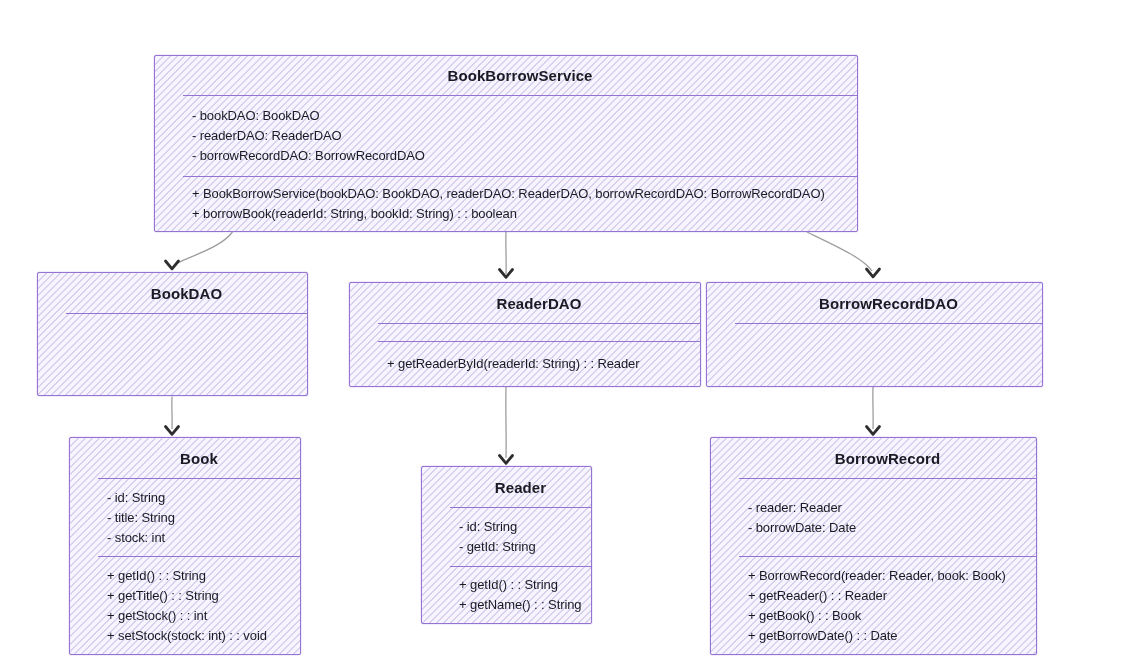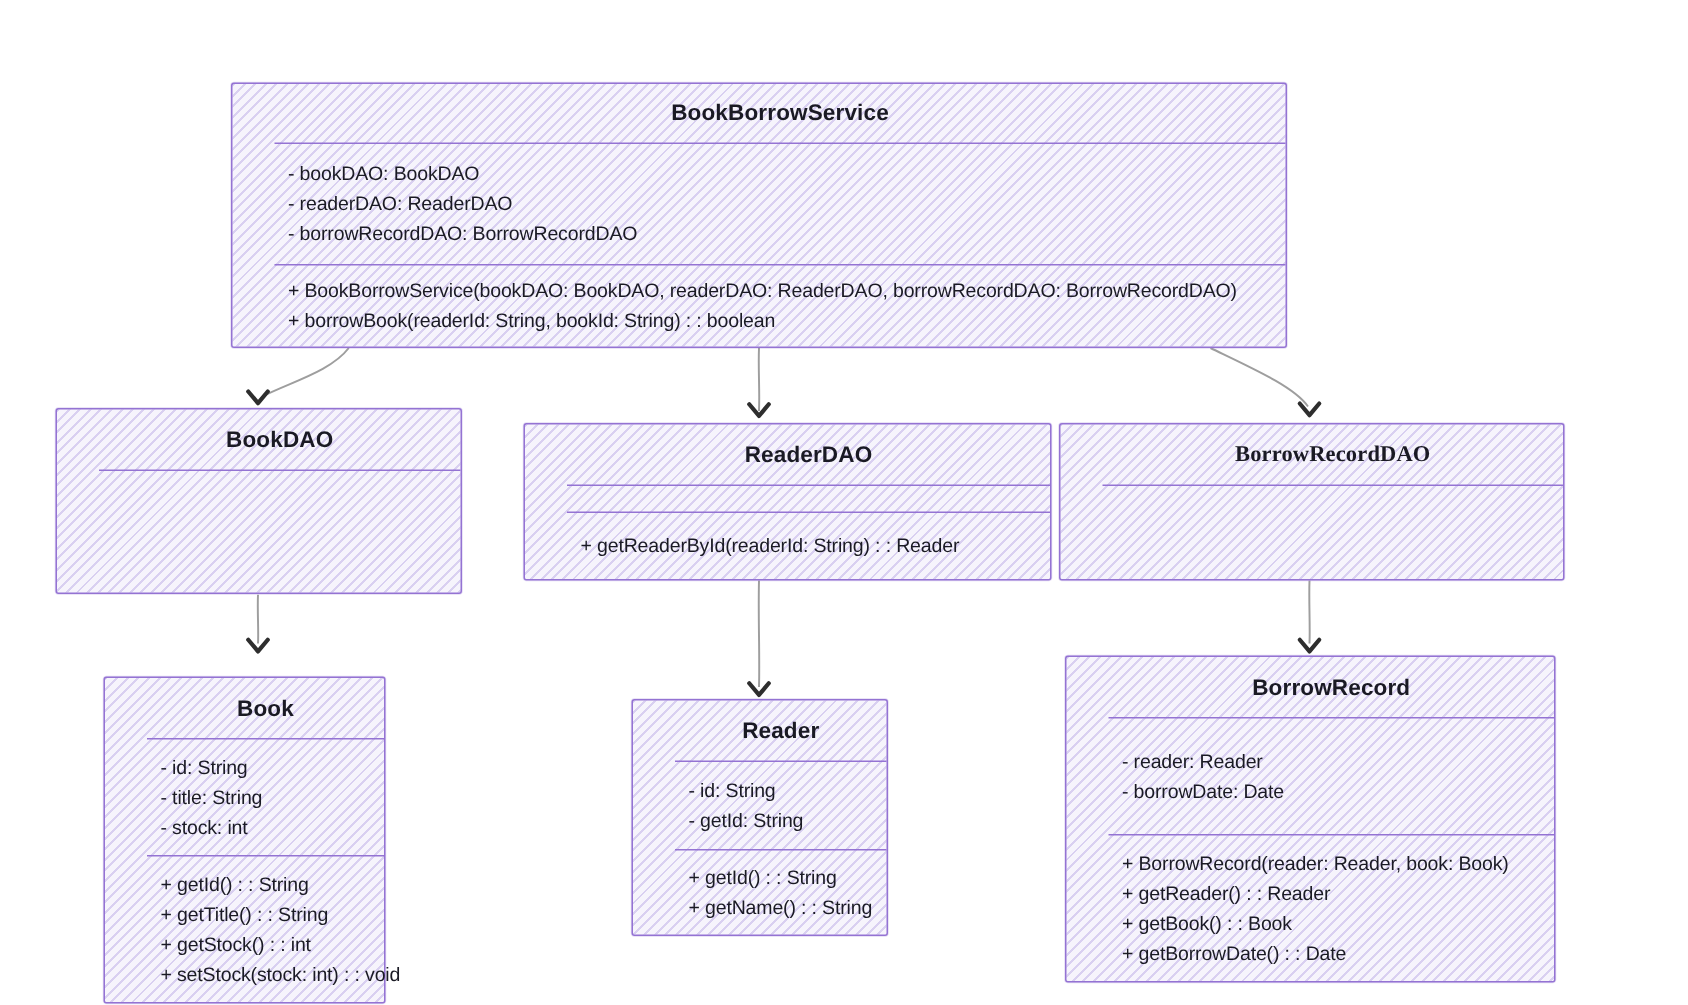--- a/index.html
+++ b/index.html
@@ -100,26 +100,26 @@
   </div>
 
   <div class="uml-class" style="left:349px;top:282px;width:352px;height:105px;">
     <div class="cls-title">ReaderDAO</div>
     <div class="cls-attrs" style="height:18px"></div>
     <div class="cls-methods">
       <div class="member">+ getReaderById(readerId: String) : : Reader</div>
     </div>
   </div>
 
-  <div class="uml-class" style="left:706px;top:282px;width:337px;height:105px;font-family:Liberation Serif, serif;">
+  <div class="uml-class" style="left:706px;top:282px;width:337px;height:105px;">
     <div class="cls-title">BorrowRecordDAO</div>
     <div class="cls-attrs" style="height:18px"></div>
   </div>
 
-  <div class="uml-class" style="left:69px;top:451px;width:188px;height:218px;justify-content:space-between;">
+  <div class="uml-class" style="left:69px;top:437px;width:232px;height:218px;justify-content:space-between;">
     <div class="cls-title">Book</div>
     <div class="cls-attrs" style="height:78px">
       <div class="member">- id: String</div>
       <div class="member">- title: String</div>
       <div class="member">- stock: int</div>
     </div>
     <div class="cls-methods">
       <div class="member">+ getId() : : String</div>
       <div class="member">+ getTitle() : : String</div>
       <div class="member">+ getStock() : : int</div>

